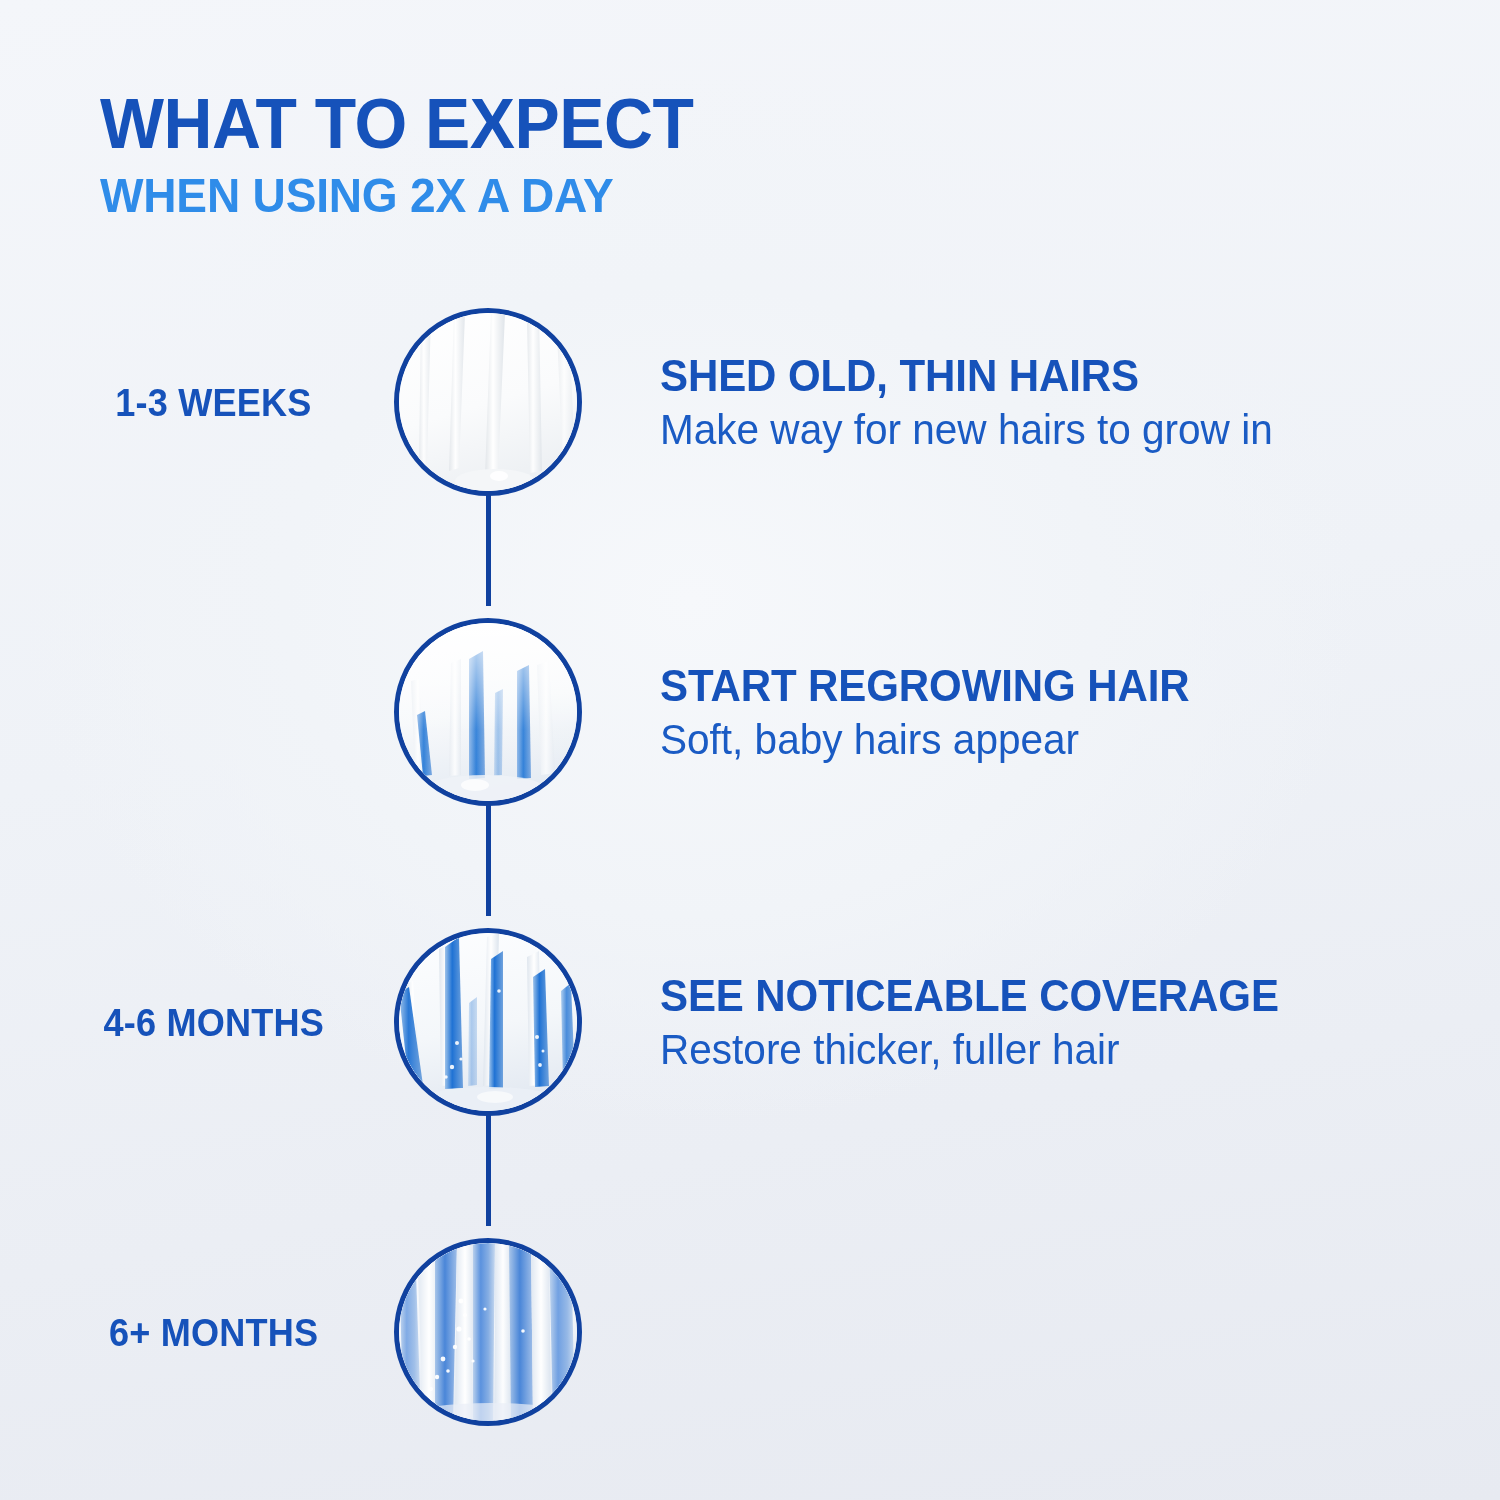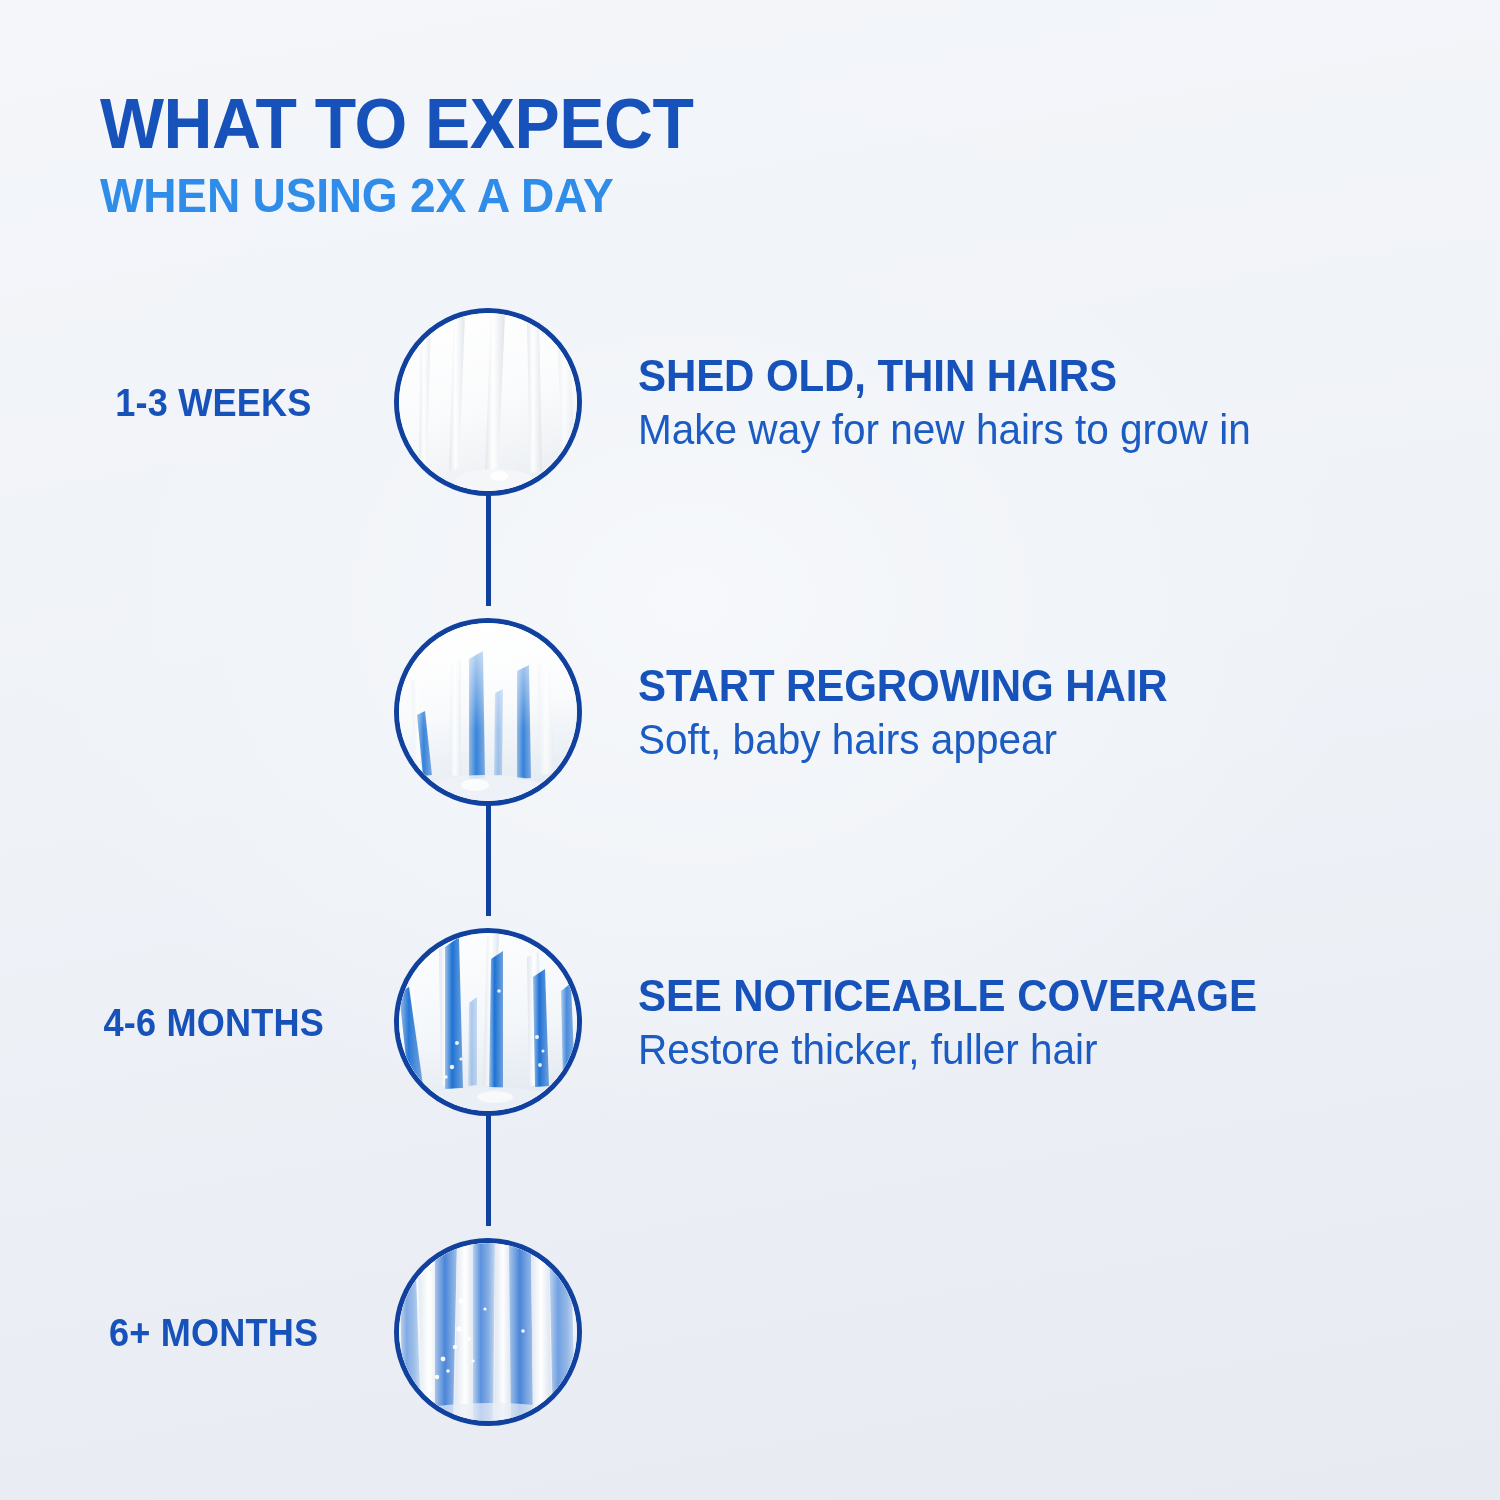--- a/index.html
+++ b/index.html
@@ -114,21 +114,21 @@
   .bubble-photo {
     position: absolute;
     inset: 0;
     border-radius: 50%;
     overflow: hidden;
   }
   .bubble-photo svg { display: block; width: 100%; height: 100%; }
 
   .step-text {
     position: absolute;
-    left: 638px;
+    left: 660px;
     top: 50%;
     transform: translateY(-50%);
     width: 800px;
   }
   .step-heading {
     font-family: "Liberation Sans Narrow", "Liberation Sans", sans-serif;
     font-weight: bold;
     font-size: 44px;
     line-height: 1.04;
     letter-spacing: -0.1px;

